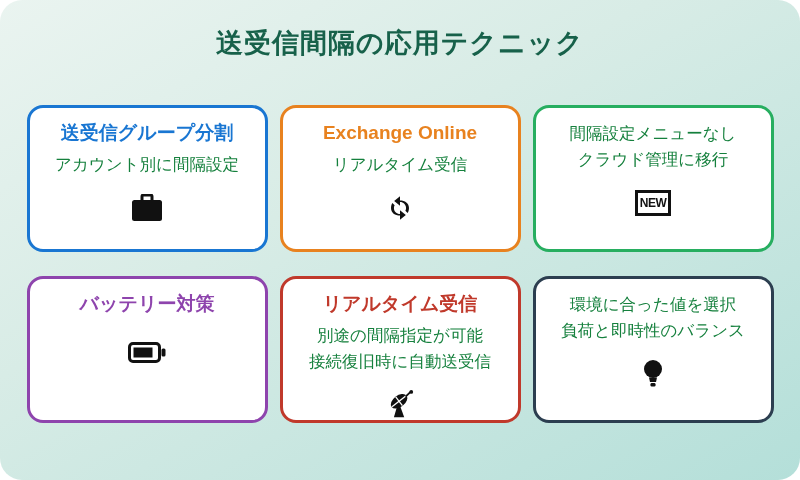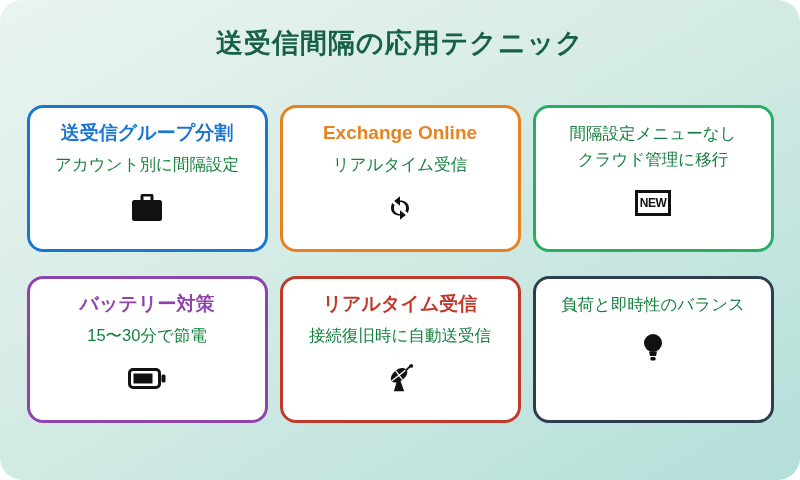--- a/index.html
+++ b/index.html
@@ -80,48 +80,49 @@
     <div class="card" style="--accent: #27ae60;">
       <div class="card-line">間隔設定メニューなし</div>
       <div class="card-line">クラウド管理に移行</div>
       <span class="icon">
         <span class="new-badge">NEW</span>
       </span>
     </div>
 
     <div class="card" style="--accent: #8e44ad;">
       <div class="card-title">バッテリー対策</div>
-      <div class="card-line">15〜30分で節電</div>
       <span class="icon">
         <svg width="38" height="21" viewBox="0 0 38 21" aria-hidden="true">
           <rect x="1.5" y="1.5" width="30" height="18" rx="3.5" fill="none" stroke="#111" stroke-width="3"></rect>
           <rect x="5.5" y="5.5" width="19" height="10" fill="#111"></rect>
           <rect x="33.5" y="6.5" width="4" height="8" rx="1.5" fill="#111"></rect>
         </svg>
       </span>
     </div>
 
     <div class="card" style="--accent: #c0392b;">
       <div class="card-title">リアルタイム受信</div>
+      <div class="card-line">別途の間隔指定が可能</div>
       <div class="card-line">接続復旧時に自動送受信</div>
       <span class="icon">
         <svg width="30" height="30" viewBox="0 0 32 32" aria-hidden="true">
           <g transform="rotate(-38 15 12)">
             <ellipse cx="15" cy="12" rx="10" ry="6.2" fill="#111"></ellipse>
             <line x1="5.5" y1="12" x2="24.5" y2="12" stroke="#fff" stroke-width="1.4"></line>
             <line x1="15" y1="6.2" x2="15" y2="17.8" stroke="#fff" stroke-width="1.4"></line>
           </g>
           <line x1="22" y1="7" x2="27.5" y2="1.8" stroke="#111" stroke-width="2"></line>
           <circle cx="28" cy="2" r="2" fill="#111"></circle>
           <path d="M13 17 L9.5 29 L20.5 29 L16.5 18 Z" fill="#111"></path>
         </svg>
       </span>
     </div>
 
     <div class="card" style="--accent: #2c3e50;">
+      <div class="card-line">環境に合った値を選択</div>
       <div class="card-line">負荷と即時性のバランス</div>
       <span class="icon">
         <svg width="24" height="30" viewBox="0 0 24 30" aria-hidden="true">
           <circle cx="12" cy="10" r="9" fill="#111"></circle>
           <path d="M8 18.5 L16 18.5 L15 23 L9 23 Z" fill="#111"></path>
           <rect x="9.5" y="24" width="5" height="3.5" rx="1.2" fill="#111"></rect>
         </svg>
       </span>
     </div>
 

